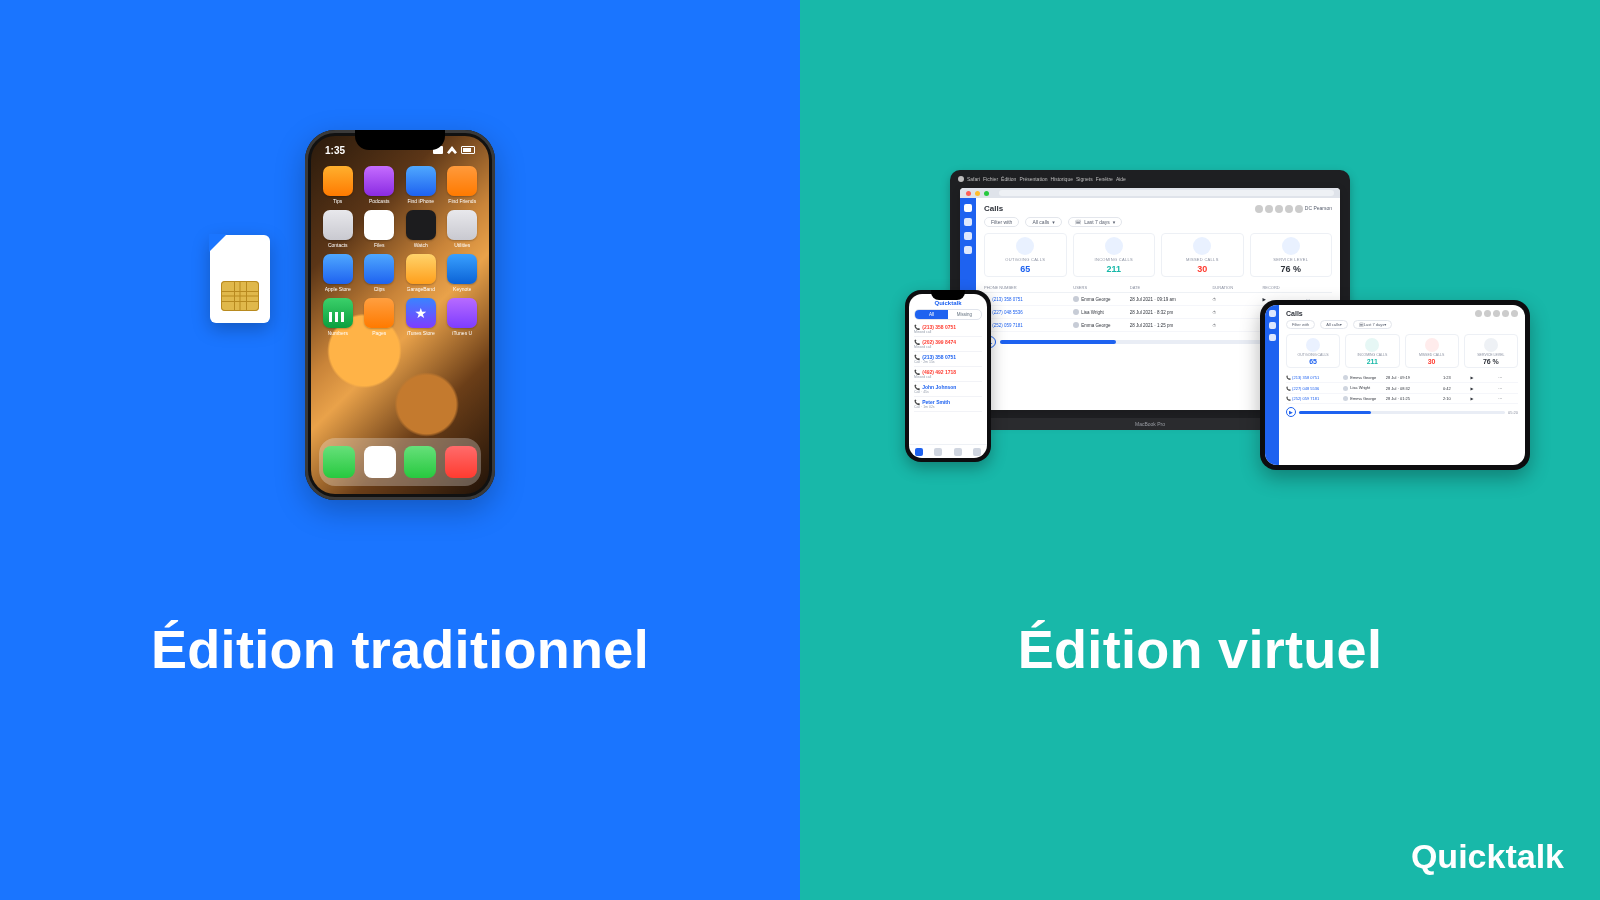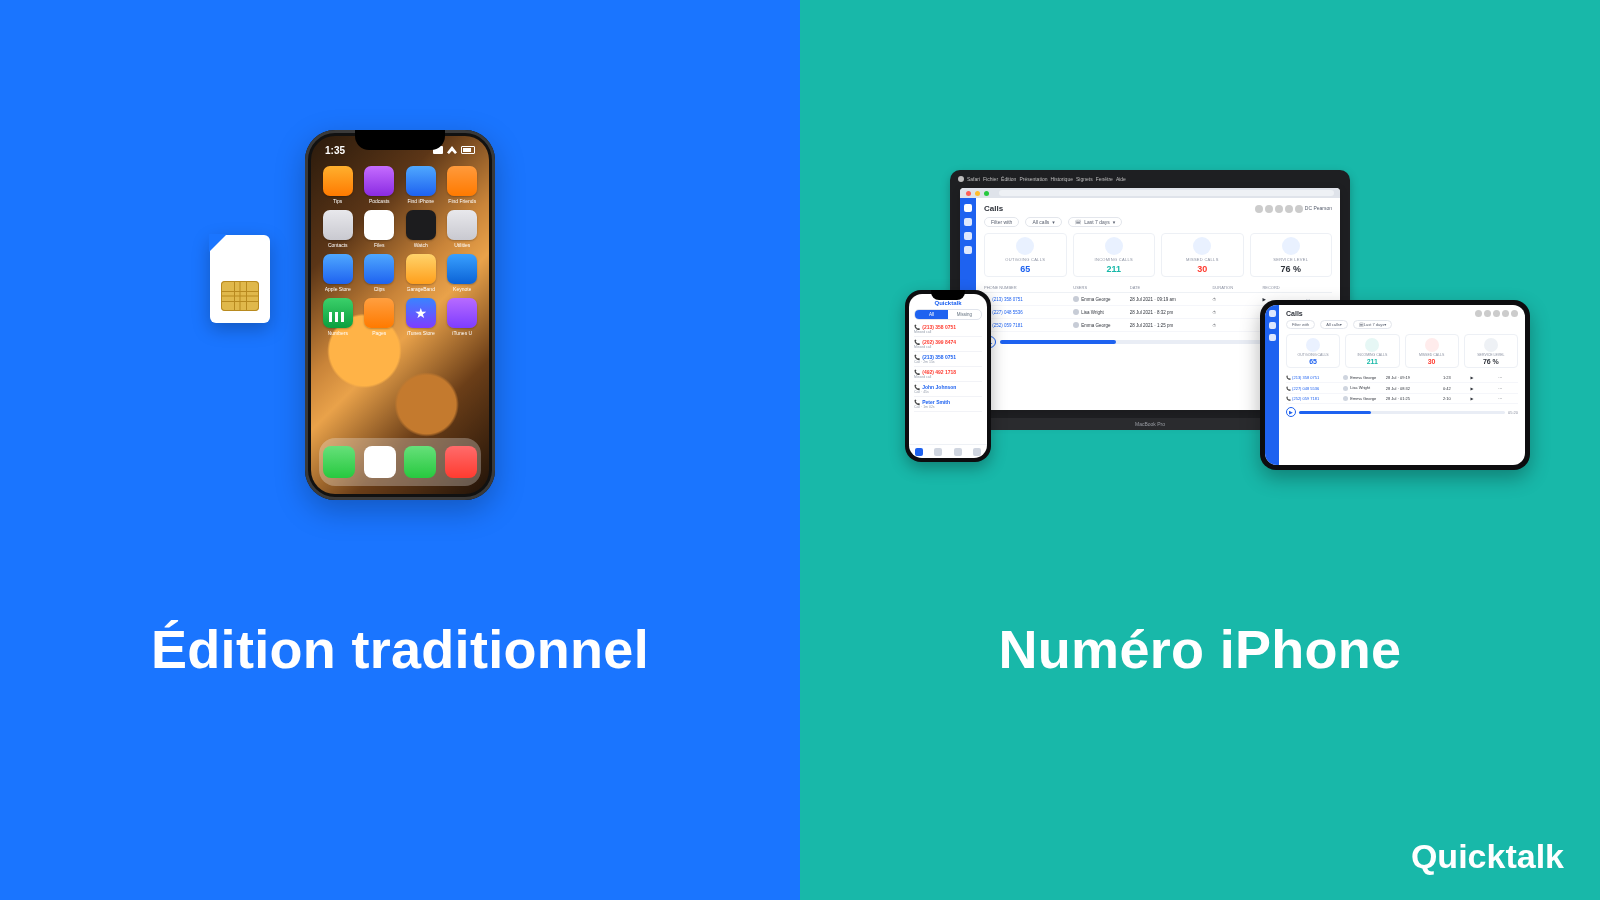--- a/index.html
+++ b/index.html
@@ -588,16 +588,16 @@
               <div class="pbtn">▶</div>
               <div class="bar"></div>
               <div class="time">05:20</div>
             </div>
           </div>
         </div>
       </div>
 
     </div>
 
-    <div class="caption">Numéro iPhone</div>
+    <div class="caption">Édition virtuel</div>
     <div class="brand">Quicktalk</div>
   </div>
 </div>
 
 </body></html>

